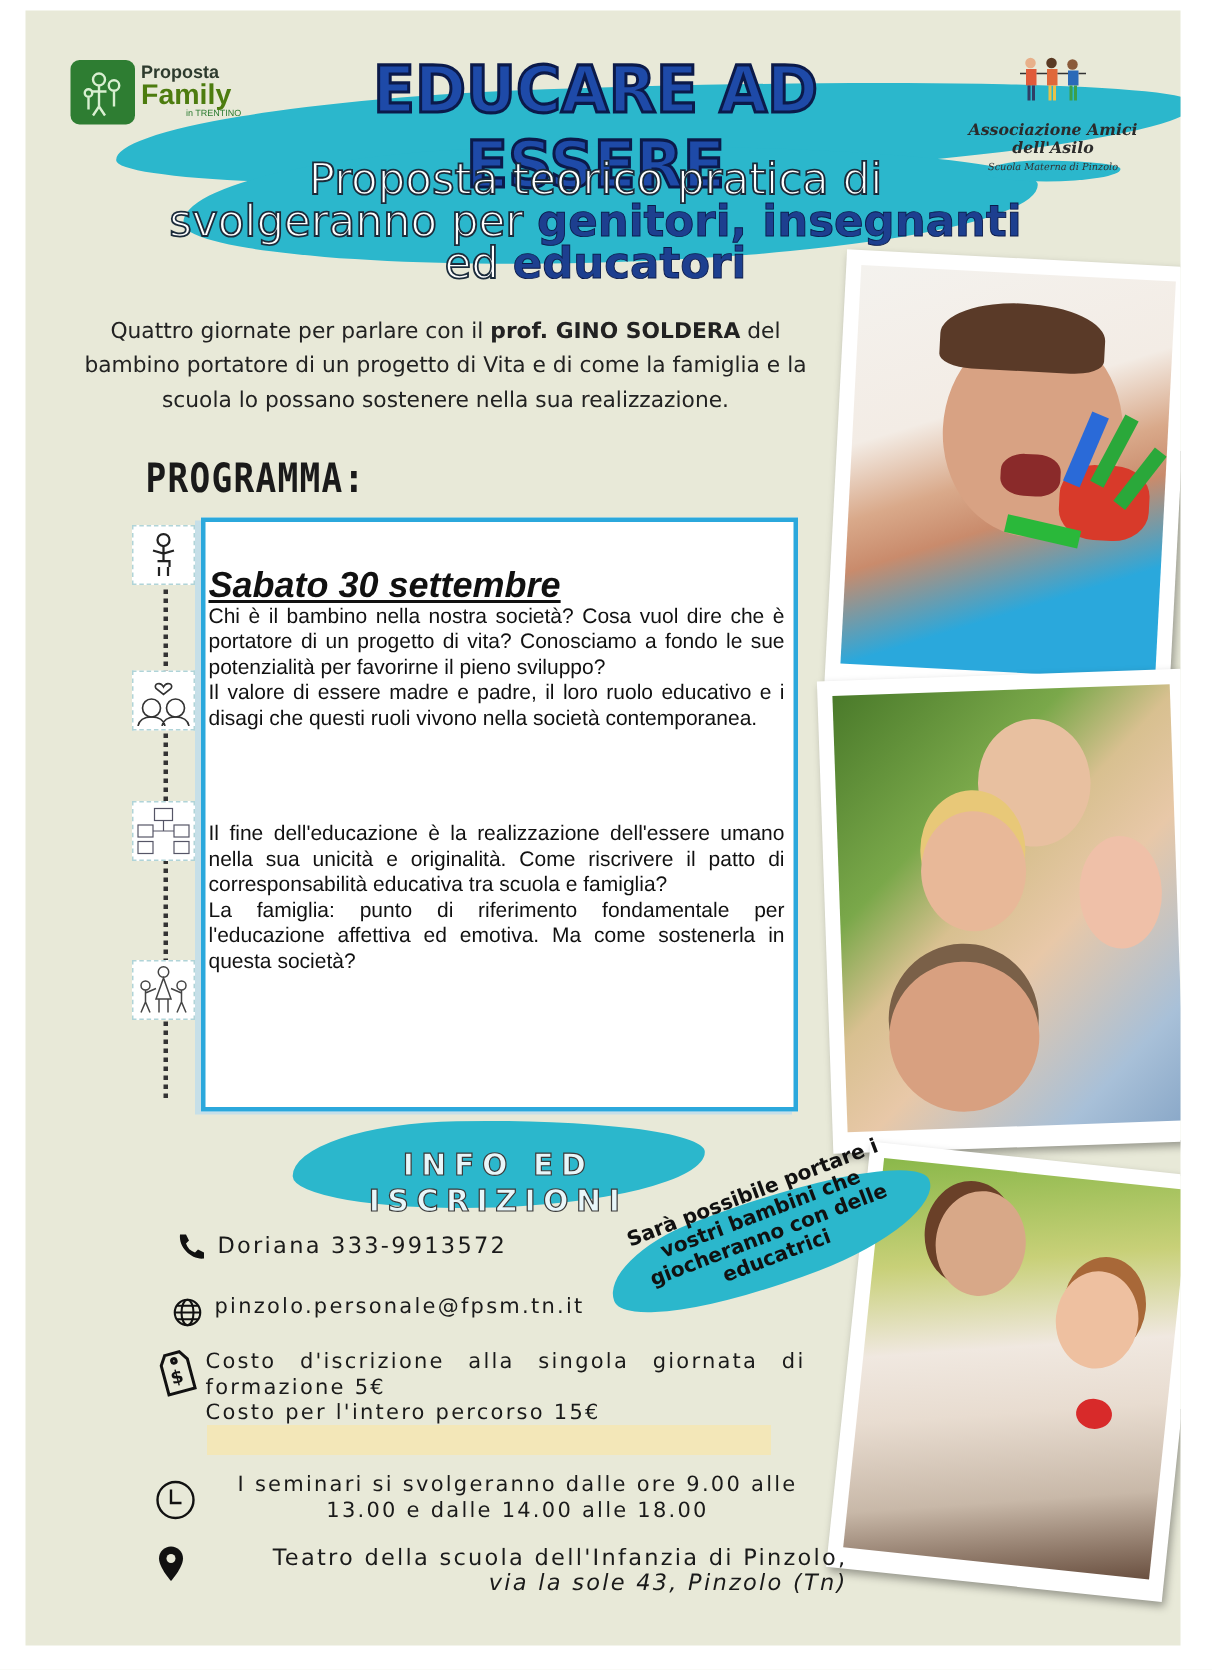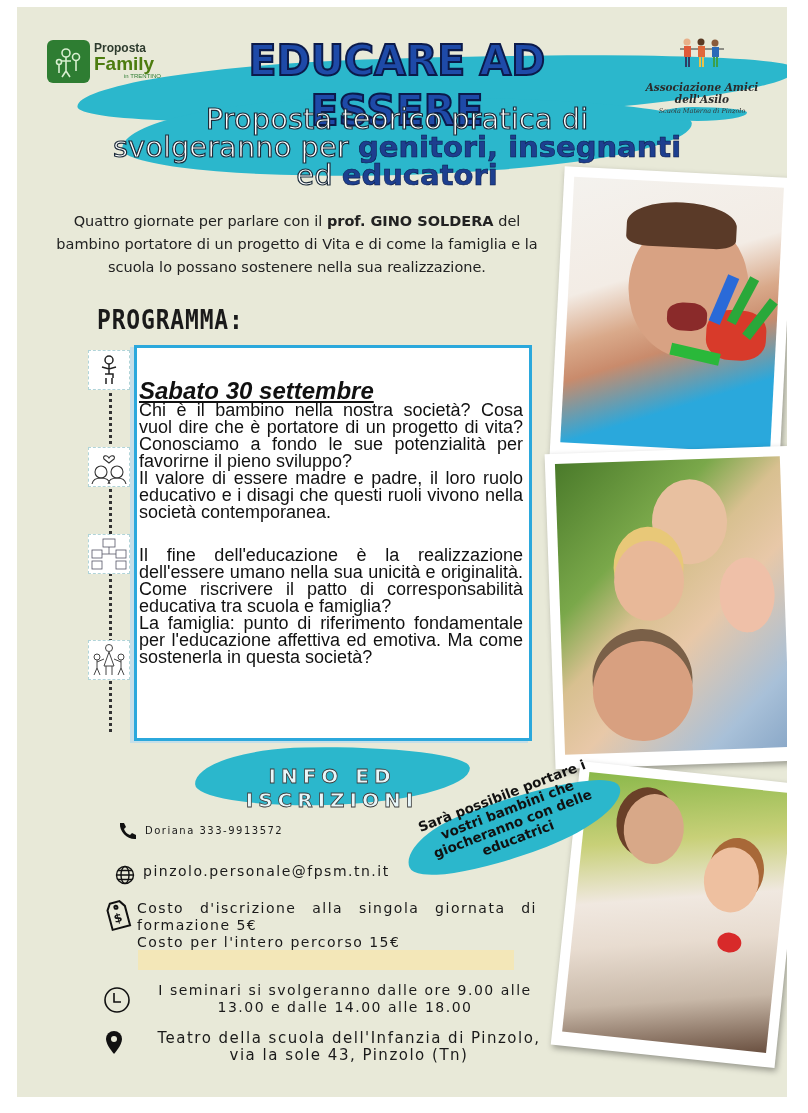--- a/index.html
+++ b/index.html
@@ -19,21 +19,21 @@
   .asilo .name{font-family:"DejaVu Serif",serif;font-style:italic;font-weight:bold;font-size:10.5px;color:#2b2b2b;margin-top:4px;}
   .asilo .sub{font-family:"DejaVu Serif",serif;font-style:italic;font-size:6.5px;color:#333;margin-top:2px;}
   .subtitle{left:90px;top:98px;width:580px;text-align:center;font-family:"DejaVu Sans",sans-serif;font-size:29px;line-height:28px;color:#ffffff;-webkit-text-stroke:1.2px #1b2b3a;}
   .subtitle .hl{color:#1d3f8f;font-weight:bold;-webkit-text-stroke:0.6px #0b1a4a;}
   .intro{left:30px;top:203px;width:500px;text-align:center;font-family:"DejaVu Sans",sans-serif;font-size:14.5px;line-height:23px;color:#222;}
   .intro b{font-weight:bold;}
   .prog-heading{left:80px;top:297px;font-family:"DejaVu Sans Mono",monospace;font-weight:bold;font-size:27px;color:#1a1a1a;letter-spacing:1px;transform:scaleX(0.85);transform-origin:left;}
   .prog-box{left:117px;top:338px;width:392px;height:390px;background:#ffffff;border:3px solid #2ba8dc;box-shadow:-4px 2px 0 #c6dfe8;}
   .session{position:absolute;left:2px;right:6px;font-family:"Liberation Sans",sans-serif;color:#111;}
   .session .date{font-family:"Liberation Sans",sans-serif;font-weight:bold;font-style:italic;font-size:24px;text-decoration:underline;line-height:22px;}
-  .session p{margin:0;font-size:18px;line-height:17px;text-align:justify;}
+  .session p{margin:0;font-size:14px;line-height:17px;text-align:justify;}
   .timeline-dots{left:92px;width:0;border-left:3px dotted #333;}
   .tl-icon{position:absolute;width:40px;height:38px;background:#fff;border:1px dashed #b0d4d8;display:flex;align-items:center;justify-content:center;}
   .info-title{left:170px;top:757px;width:290px;text-align:center;font-family:"DejaVu Sans",sans-serif;font-weight:bold;font-size:20px;letter-spacing:5px;color:#e8f6f9;-webkit-text-stroke:0.8px #3a3a3a;}
   .note{left:383px;top:780px;width:220px;text-align:center;font-family:"DejaVu Sans",sans-serif;font-weight:bold;font-size:13.5px;line-height:15px;color:#111;transform:rotate(-21deg);}
   .info-row{position:absolute;display:flex;align-items:flex-start;font-family:"DejaVu Sans",sans-serif;color:#1a1a1a;letter-spacing:1.5px;}
   .info-row .txt{font-size:14px;line-height:17px;}
   .photo{position:absolute;background:#fff;box-shadow:2px 3px 6px rgba(0,0,0,0.35);}
   .photo .img{position:absolute;left:10px;top:10px;right:10px;bottom:14px;overflow:hidden;}
 </style>
 </head>
@@ -184,21 +184,21 @@
   <div class="brush" style="left:178px;top:740px;width:275px;height:58px;transform:rotate(-1deg);"></div>
   <div class="abs info-title">INFO ED ISCRIZIONI</div>
 
   <div class="brush" style="left:385px;top:790px;width:225px;height:60px;transform:rotate(-21deg);border-radius:30% 70% 40% 60%/50% 50% 50% 50%;"></div>
   <div class="abs note">Sarà possibile portare i vostri bambini che giocheranno con delle educatrici</div>
 
   <div class="info-row" style="left:100px;top:815px;">
     <svg width="20" height="18" viewBox="0 0 20 18" style="margin-right:8px;margin-top:0;">
         <path d="M3 1l4 0 2 4-2 2c1 3 3 5 6 6l2-2 4 2v4c-8 1-17-7-16-16z" fill="#111"></path>
       </svg>
-    <span class="txt" style="font-size:10px;">Doriana 333-9913572</span>
+    <span class="txt" style="font-size:15px;">Doriana 333-9913572</span>
   </div>
   <div class="info-row" style="left:98px;top:856px;">
     <svg width="20" height="20" viewBox="0 0 20 20" style="margin-right:8px;margin-top:2px;">
         <g fill="none" stroke="#111" stroke-width="1.4">
           <circle cx="10" cy="10" r="8.5"></circle>
           <ellipse cx="10" cy="10" rx="4" ry="8.5"></ellipse>
           <path d="M1.5 10h17M3 5.5h14M3 14.5h14"></path>
         </g>
       </svg>
     <span class="txt">pinzolo.personale@fpsm.tn.it</span>
@@ -225,19 +225,19 @@
           <path d="M11 7v9h7"></path>
         </g>
       </svg>
     <div class="txt" style="flex:1;text-align:center;">I seminari si svolgeranno dalle ore 9.00 alle 13.00 e dalle 14.00 alle 18.00</div>
   </div>
   <div class="info-row" style="left:88px;top:1023px;width:460px;">
     <svg width="18" height="26" viewBox="0 0 18 26" style="margin-right:10px;margin-top:0;">
         <path d="M9 1a8 8 0 0 1 8 8c0 6-8 15-8 15S1 15 1 9a8 8 0 0 1 8-8z" fill="#111"></path>
         <circle cx="9" cy="9" r="3" fill="#e8e9d8"></circle>
       </svg>
-    <div style="flex:1;text-align:center;font-size:15px;">
+    <div style="flex:1;text-align:right;font-size:15px;">
       <div class="txt" style="font-size:15px;">Teatro della scuola dell'Infanzia di Pinzolo,</div>
-      <div class="txt" style="font-size:15px;">via la sole 43, Pinzolo (Tn)</div>
+      <div class="txt" style="font-size:15px;font-style:italic;">via la sole 43, Pinzolo (Tn)</div>
     </div>
   </div>
 
 </div>
 
 </body></html>

